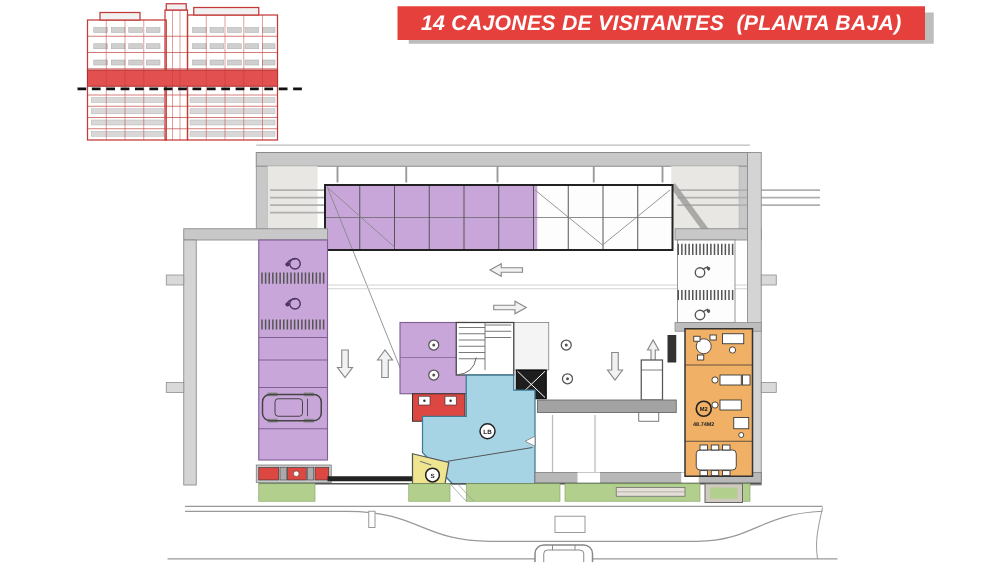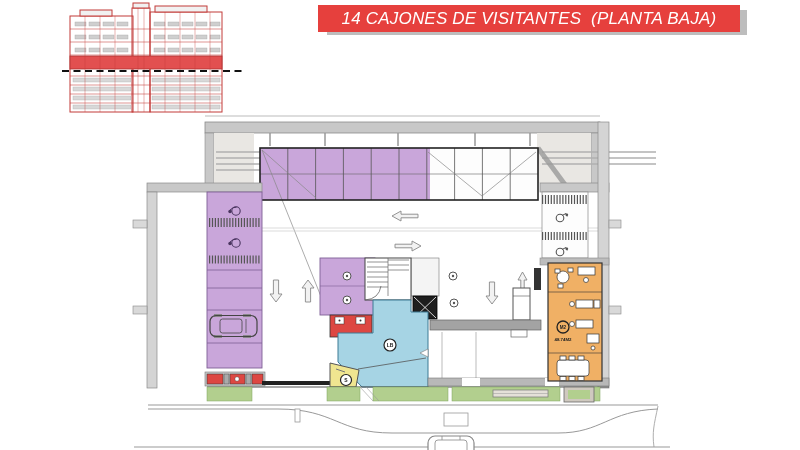--- a/index.html
+++ b/index.html
@@ -1,20 +1,20 @@
 <!DOCTYPE html>
 <html><head>
 <meta charset="utf-8">
 <style>
   html,body{margin:0;padding:0;background:#fff;}
   #slide{position:relative;width:800px;height:450px;background:#fff;overflow:hidden;
          font-family:"Liberation Sans",sans-serif;}
   #banner{position:absolute;left:318px;top:5px;width:422px;height:27px;background:#E6403D;
           box-shadow:8px 4px 0 -1px #BDBDBD;display:flex;align-items:center;justify-content:center;}
-  #banner span{color:#fff;font-weight:normal;font-style:italic;font-size:17px;letter-spacing:.2px;white-space:pre;}
+  #banner span{color:#fff;font-weight:bold;font-style:italic;font-size:17px;letter-spacing:.2px;white-space:pre;}
   svg{position:absolute;font-family:"Liberation Sans",sans-serif;}
   #section-svg{left:60px;top:2px;}
   #plan-svg{left:130px;top:110px;}
   text{user-select:none;}
 </style>
 </head>
 <body>
 
 <div id="slide">
 

